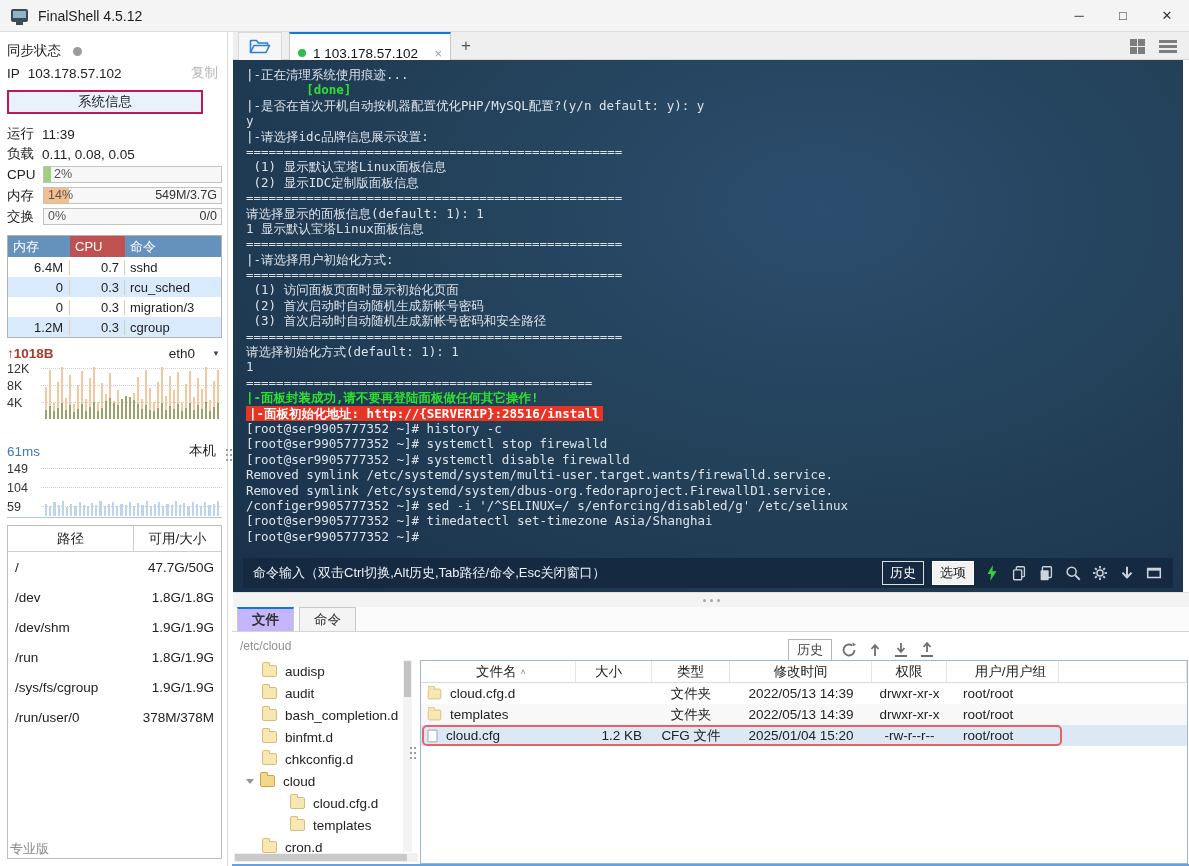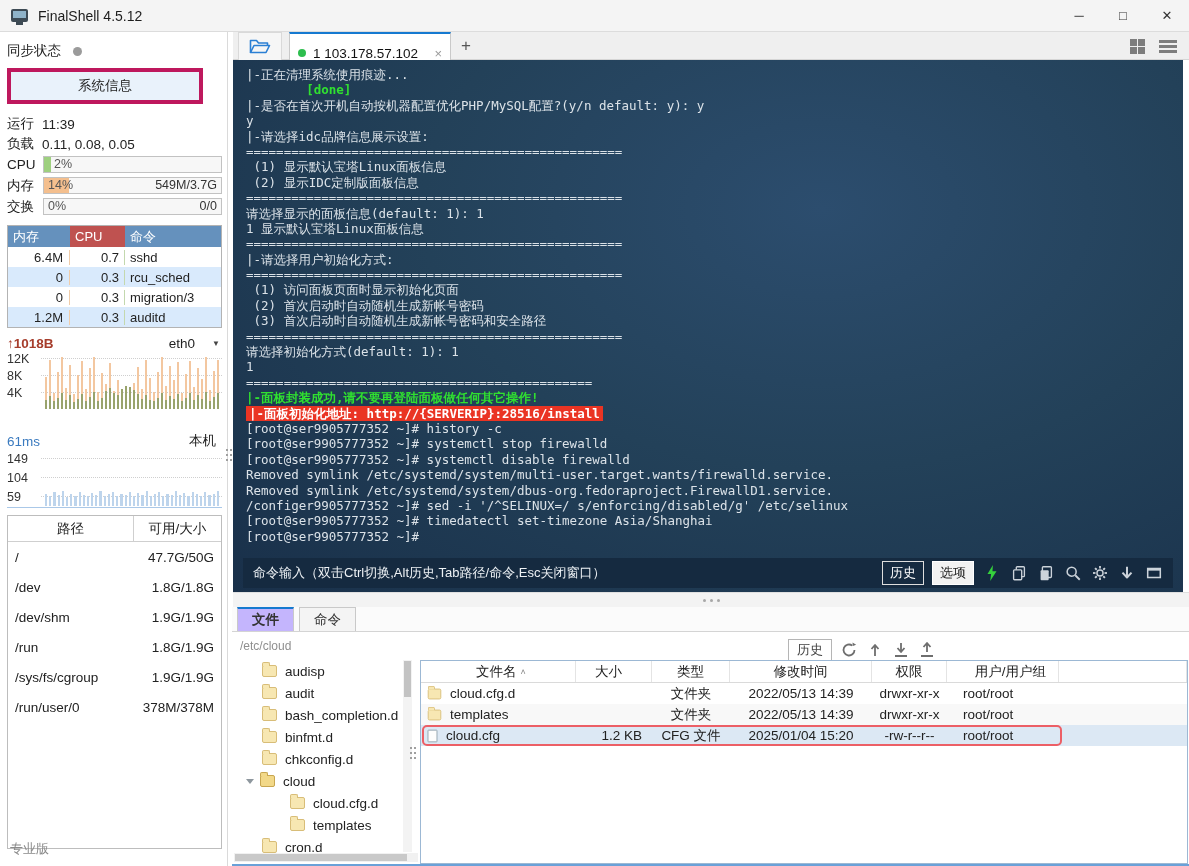--- a/index.html
+++ b/index.html
@@ -16,21 +16,21 @@
   .winbtns{margin-left:auto;display:flex;height:100%;}
   .winbtn{width:44px;height:100%;display:flex;align-items:center;justify-content:center;font-size:13px;color:#333;cursor:default;}
 
   
   .sidebar{position:absolute;left:0;top:32px;width:228px;height:834px;background:#fff;border-right:1px solid #dadada;padding:0 5px 0 7px;}
   .syncrow{margin-top:8px;height:22px;display:flex;align-items:center;font-size:13.5px;}
   .syncdot{width:9px;height:9px;border-radius:50%;background:#9b9b9b;margin-left:12px;}
   .iprow{height:22px;display:flex;align-items:center;font-size:13.5px;}
   .iprow .ipval{margin-left:8px;}
   .copylink{margin-left:auto;color:#b5b5b5;margin-right:4px;}
-  .sysbtn{margin-top:6px;height:36px;width:196px;background:#e9f2fb;border:4px solid #be185d;display:flex;align-items:center;justify-content:center;color:#222;font-size:13.5px;}
+  .sysbtn{margin-top:6px;height:24px;width:196px;background:#e9f2fb;border:2px solid #be185d;display:flex;align-items:center;justify-content:center;color:#222;font-size:13.5px;}
   .inforow{height:20px;display:flex;align-items:center;font-size:13.5px;}
   .inforow:first-of-type{margin-top:10px;}
   .inforow .lbl{margin-right:8px;}
   .mt10{margin-top:10px;}
   .barrow{height:21px;display:flex;align-items:center;}
   .barrow .lbl{width:36px;font-size:13.5px;}
   .pbar{flex:1;height:17px;border:1px solid #c2c2c2;background:#f7f7f7;position:relative;overflow:hidden;}
   .pfill{position:absolute;left:0;top:0;bottom:0;}
   .pfill.cpu{background:#9ed07f;}
   .pfill.mem{background:#f4bf8e;}
@@ -167,20 +167,25 @@
       <div class="winbtn">□</div>
       <div class="winbtn">✕</div>
     </div>
   </div>
 
   <div class="sidebar">
     <div class="syncrow">
       <span>同步状态</span>
       <span class="syncdot"></span>
     </div>
+    <div class="iprow">
+      <span>IP</span>
+      <span class="ipval">103.178.57.102</span>
+      <span class="copylink">复制</span>
+    </div>
     <div class="sysbtn">系统信息</div>
 
     <div class="inforow mt10">
       <span class="lbl">运行</span>
       <span>11:39</span>
     </div>
     <div class="inforow">
       <span class="lbl">负载</span>
       <span>0.11, 0.08, 0.05</span>
     </div>
@@ -226,21 +231,21 @@
             <div class="pc2">rcu_sched</div>
           </div>
           <div class="prow">
             <div class="pc0">0</div>
             <div class="pc1">0.3</div>
             <div class="pc2">migration/3</div>
           </div>
           <div class="prow alt">
             <div class="pc0">1.2M</div>
             <div class="pc1">0.3</div>
-            <div class="pc2">auditd</div>
+            <div class="pc2">cgroup</div>
           </div>
         </div>
     </div>
 
     <div class="netlabels">
       <span class="netup">↑1018B</span>
       <span class="netdown">↓312B</span>
       <span class="iface">eth0</span>
       <span class="ifacecaret">▼</span>
     </div>

